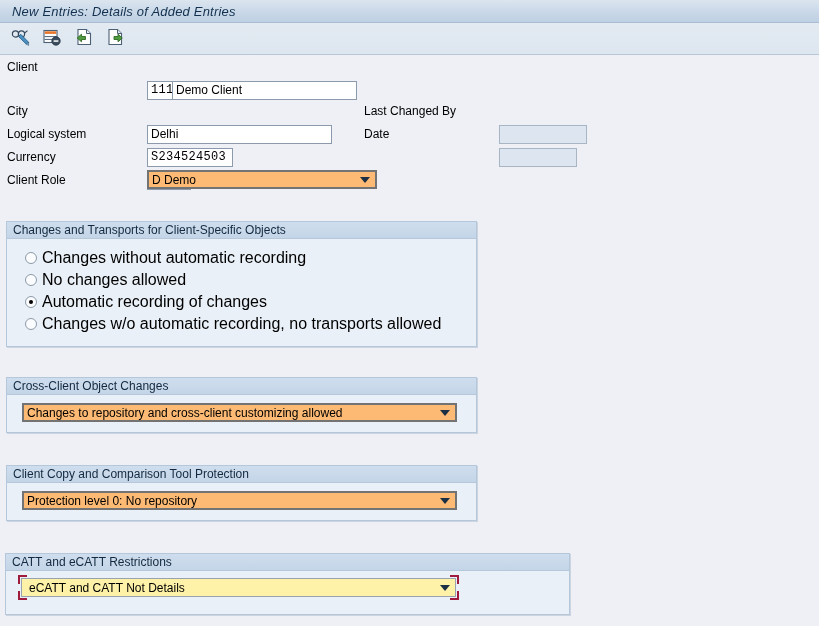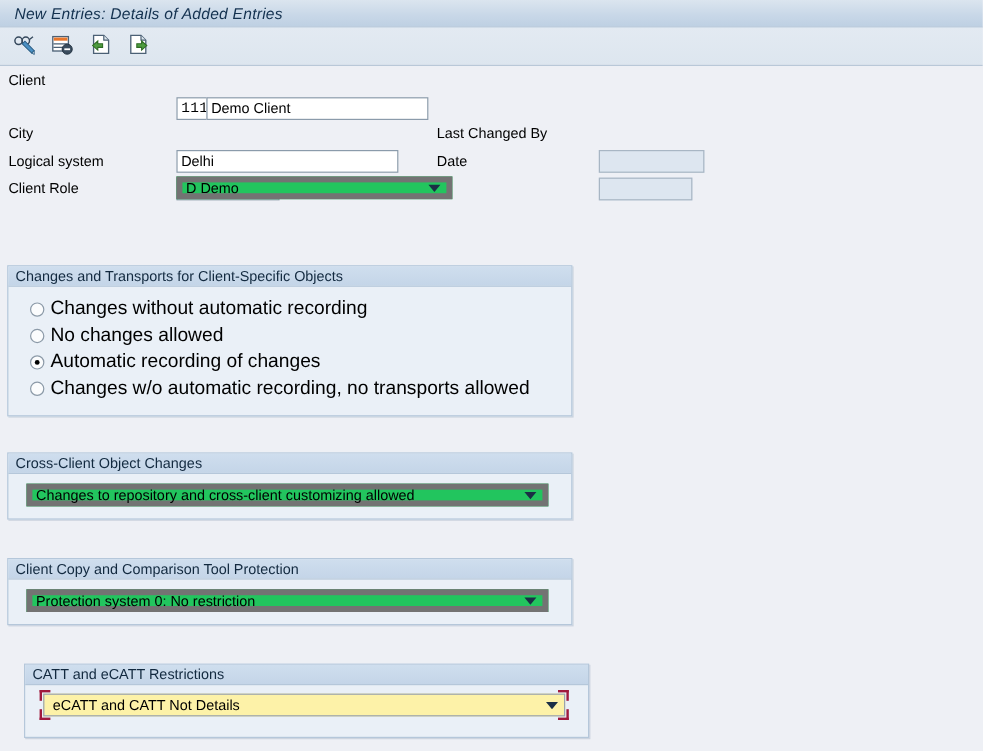--- a/index.html
+++ b/index.html
@@ -102,22 +102,22 @@
     letter-spacing: 0.3px;
   }
   .inp.ro {
     background: #dde6f0;
     border: 1px solid #a8b6c4;
   }
 
   
   .combo {
     height: 19px;
-    border: 5px solid #737373;
-    background: #22c55e;
+    border: 2px solid #737373;
+    background: #fdba74;
     box-sizing: border-box;
     display: flex;
     align-items: center;
     position: relative;
     padding: 0 3px;
     font-size: 12px;
   }
   .combo .arrow {
     position: absolute;
     right: 5px;
@@ -285,20 +285,24 @@
     <span class="inp ro" style="width:88px;"></span>
   </div>
 
   <div class="row">
     <span class="lbl">Logical system</span>
     <span class="inp mono" style="width:86px;">S234524503</span>
     <span class="lbl right" style="margin-left:126px;">Date</span>
     <span class="inp ro" style="width:78px;"></span>
   </div>
 
+  <div class="row">
+    <span class="lbl">Currency</span>
+    <span class="inp mono" style="width:44px;">INR</span>
+  </div>
 
   <div class="row">
     <span class="lbl">Client Role</span>
     <span class="combo" style="width:230px;">
       <span>D Demo</span>
       <span class="arrow"></span>
     </span>
   </div>
 
 </div>
@@ -337,27 +341,27 @@
       <span>Changes to repository and cross-client customizing allowed</span>
       <span class="arrow"></span>
     </span>
   </div>
 </div>
 
 <div class="group" style="left:6px; top:465px; width:471px; height:56px;">
   <div class="ghead">Client Copy and Comparison Tool Protection</div>
   <div class="gbody" style="padding:8px 0 0 15px;">
     <span class="combo" style="width:435px;">
-      <span>Protection system 0: No restriction</span>
+      <span>Protection level 0: No repository</span>
       <span class="arrow"></span>
     </span>
   </div>
 </div>
 
-<div class="group" style="left:20px; top:553px; width:471px; height:62px;">
+<div class="group" style="left:5px; top:553px; width:565px; height:62px;">
   <div class="ghead">CATT and eCATT Restrictions</div>
   <div class="gbody" style="padding:4px 0 0 12px;">
     <span class="focus-wrap">
       <span class="corner tl"></span>
       <span class="corner tr"></span>
       <span class="corner bl"></span>
       <span class="corner br"></span>
       <span class="caret"></span>
       <span class="combo" style="width:435px; padding-left:7px;">
         <span>eCATT and CATT Not Details</span>

